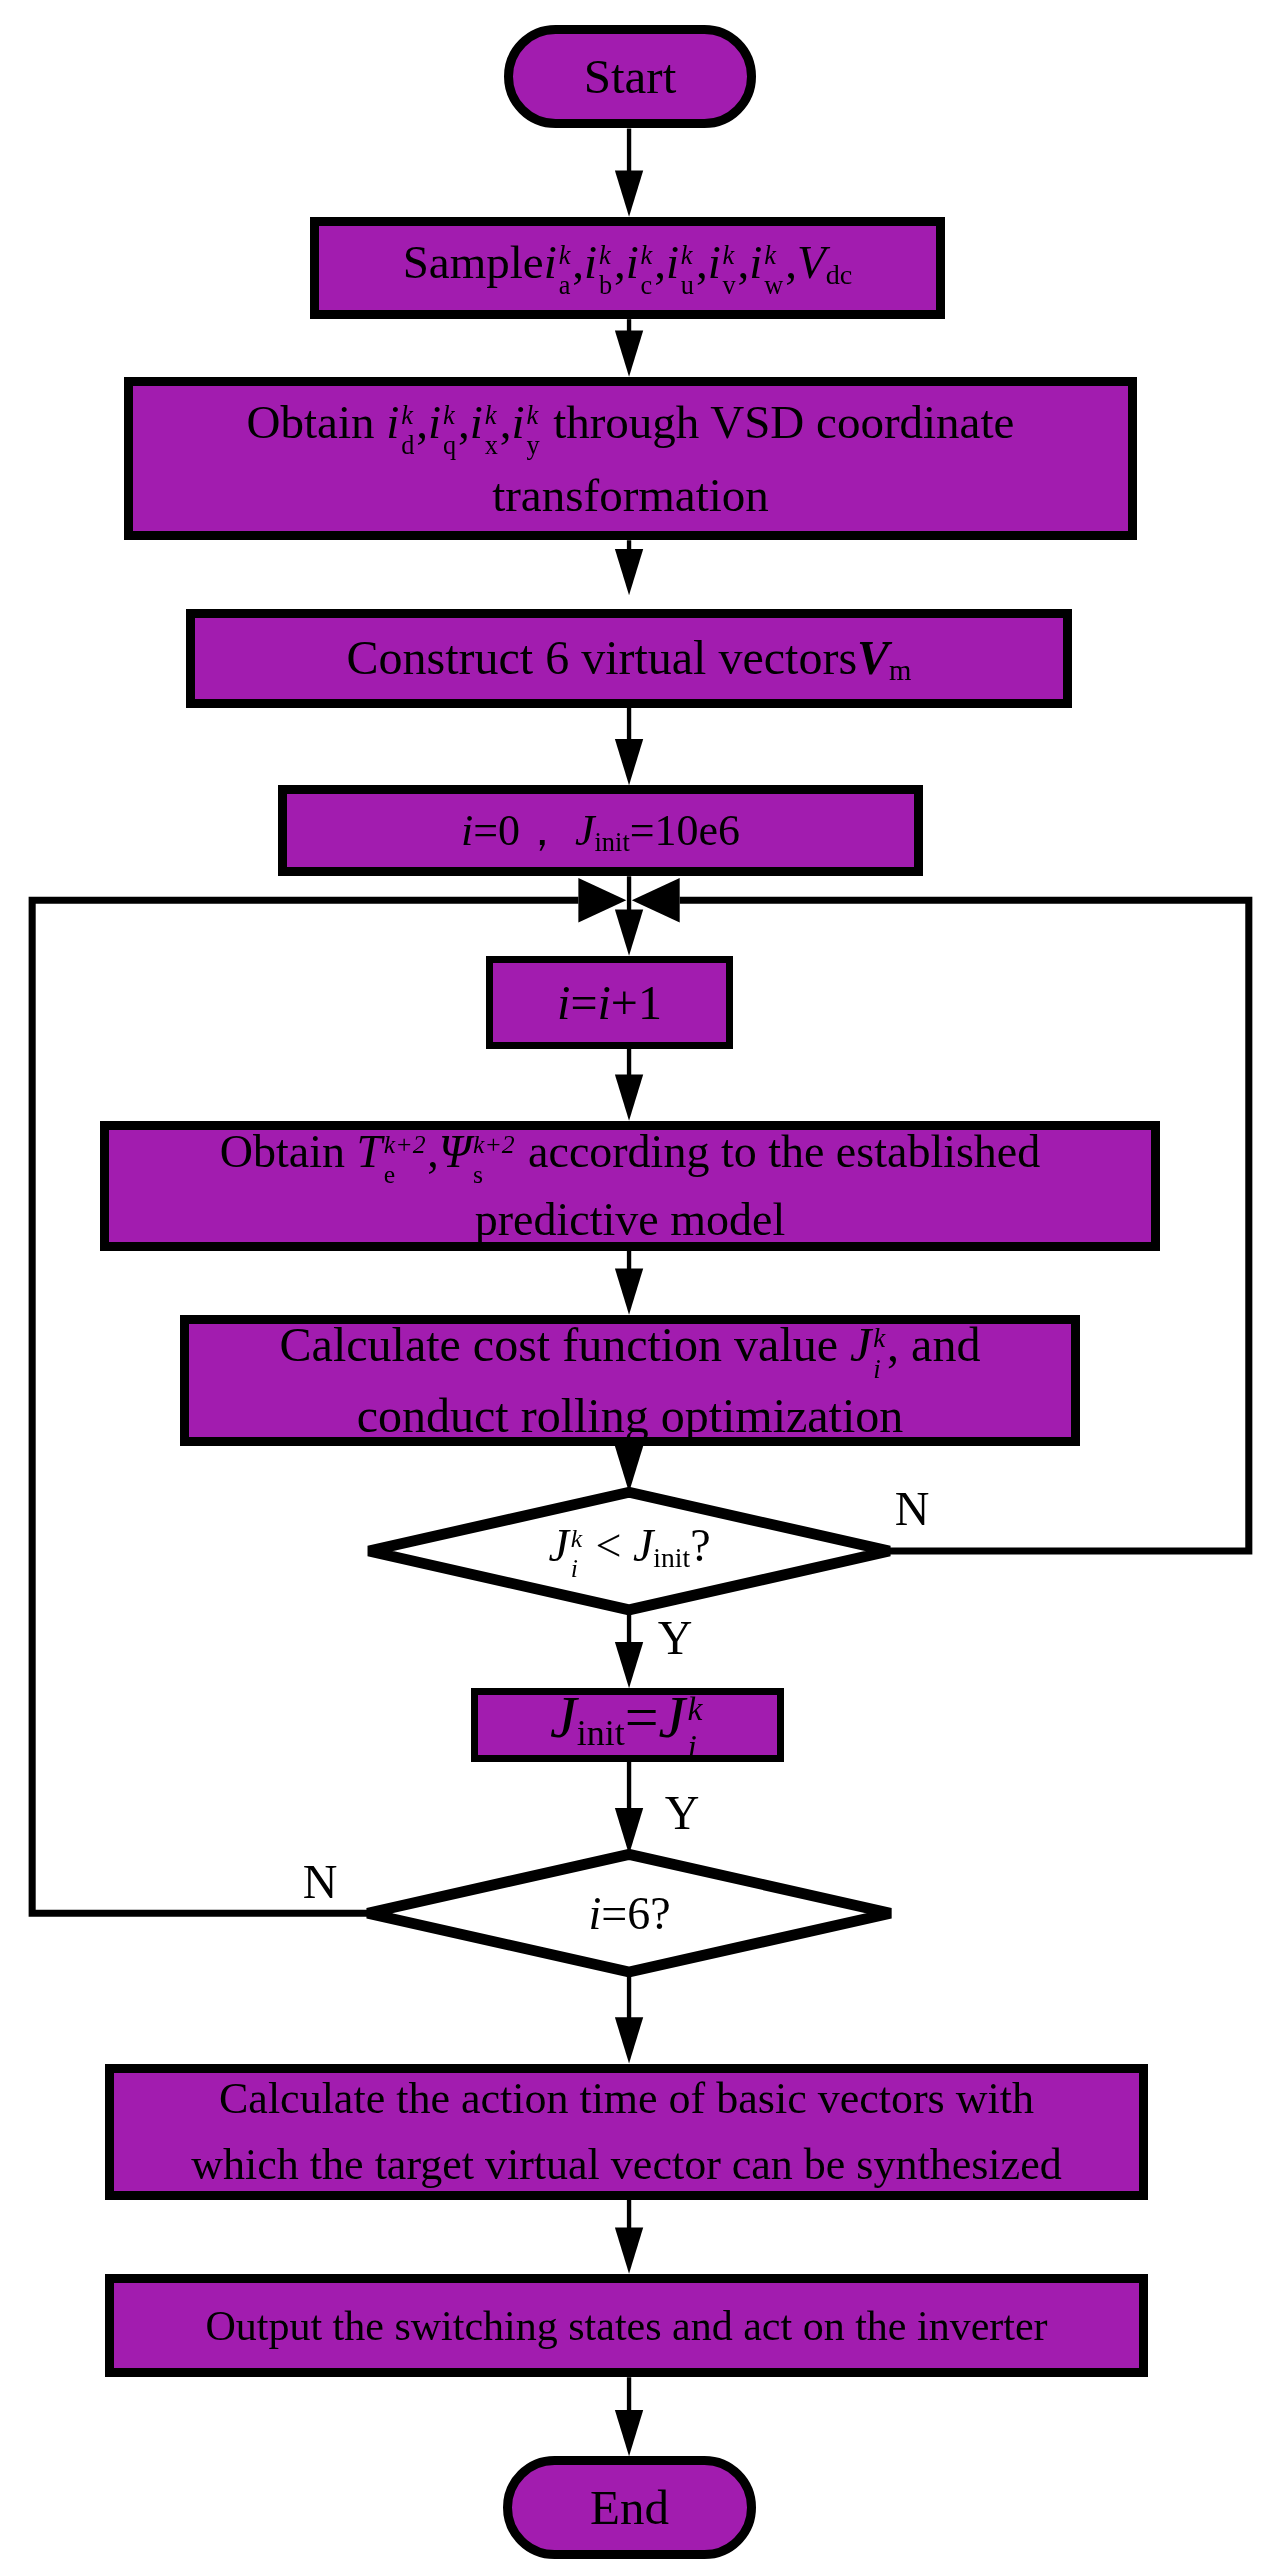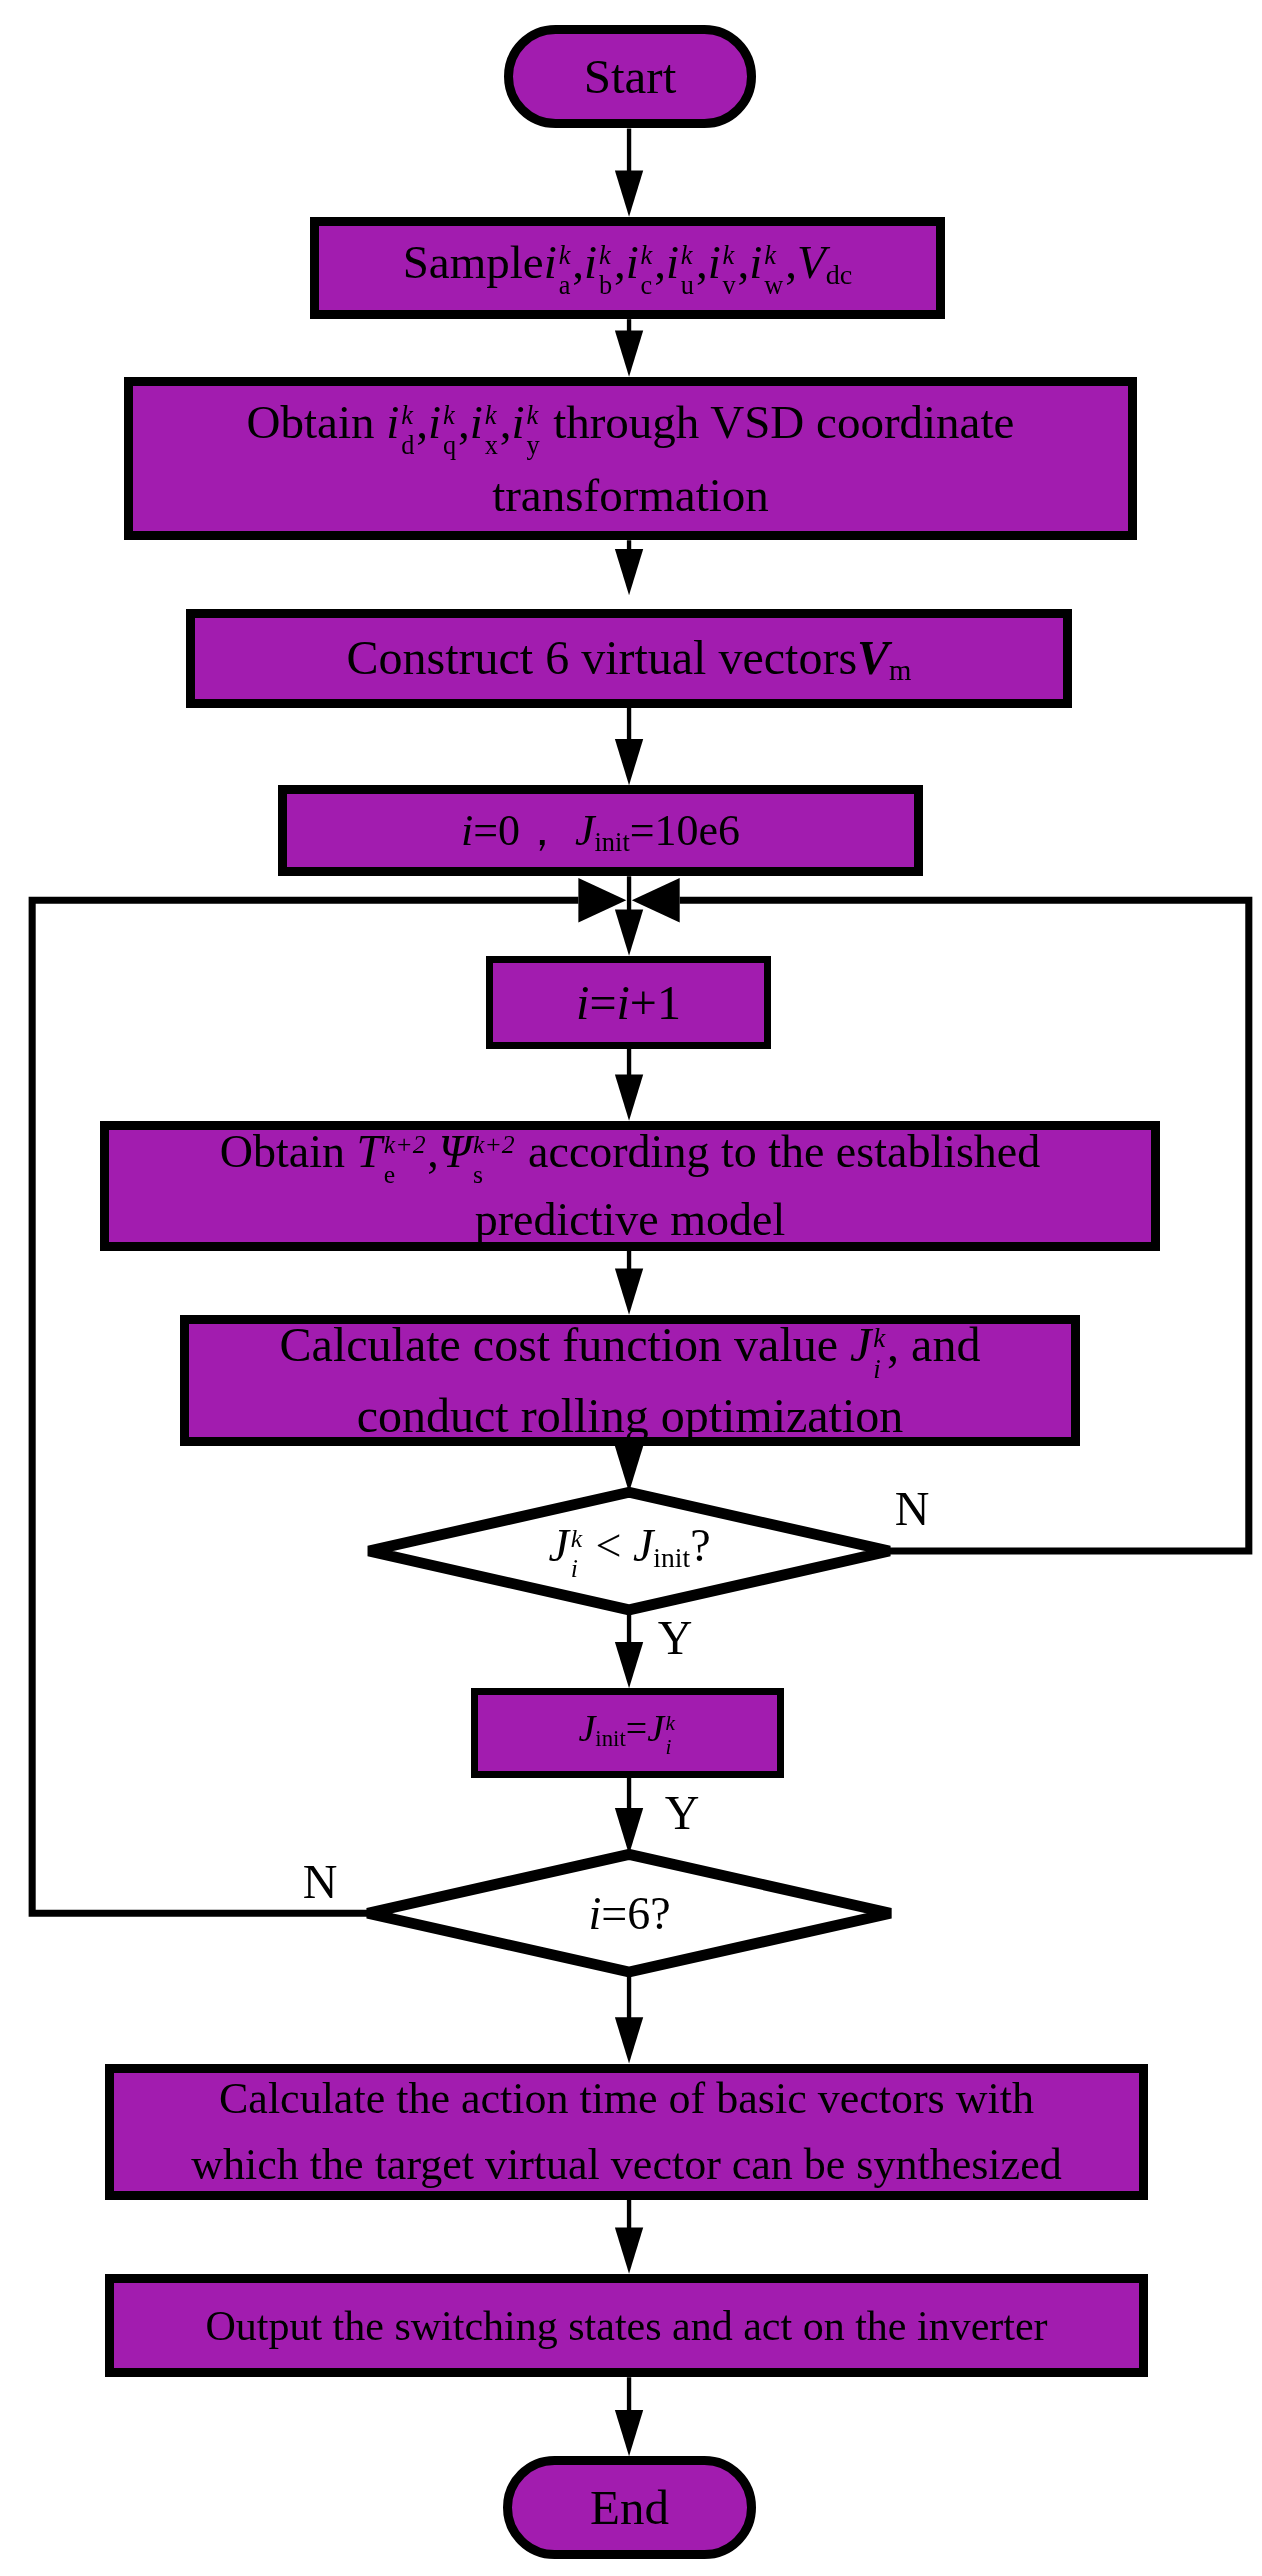--- a/index.html
+++ b/index.html
@@ -24,26 +24,26 @@
   .sb{font-size:.6em;vertical-align:-.22em}
   .st{display:inline-block;text-align:left;vertical-align:-.35em;margin:0 .04em}
   .st .ssup,.st .ssub{display:block;font-size:.56em;line-height:1.15}
 
   #n-start{left:504px;top:25px;width:252px;height:103px;font-size:49px}
   #n-sample{left:310px;top:217px;width:635px;height:102px;font-size:47px}
   #n-vsd{left:124px;top:377px;width:1013px;height:163px;font-size:47px}
   #n-vsd .txt{line-height:1.45}
   #n-construct{left:186px;top:609px;width:886px;height:99px;font-size:48px}
   #n-init{left:278px;top:785px;width:645px;height:91px;font-size:44px}
-  #n-inc{left:486px;top:956px;width:285px;height:93px;font-size:48px}
+  #n-inc{left:486px;top:956px;width:247px;height:93px;font-size:48px}
   #n-predict{left:100px;top:1121px;width:1060px;height:130px;font-size:46px}
   #n-predict .txt{line-height:1.32}
   #n-cost{left:180px;top:1315px;width:900px;height:131px;font-size:48px}
   #n-cost .txt{line-height:1.3}
-  #n-jassign{left:471px;top:1688px;width:313px;height:90px;font-size:38px}
+  #n-jassign{left:471px;top:1688px;width:313px;height:74px;font-size:60px}
   #n-action{left:105px;top:2064px;width:1043px;height:136px;font-size:44px}
   #n-action .txt{line-height:1.5}
   #n-output{left:105px;top:2274px;width:1043px;height:103px;font-size:42px}
   #n-end{left:503px;top:2456px;width:253px;height:103px;font-size:49px}
 
   #t-d1{left:369px;top:1492px;width:521px;height:118px;font-size:46px}
   #t-d2{left:368px;top:1854px;width:523px;height:118px;font-size:46px}
 
   #l-n-right{left:882px;top:1476px}
   #l-y-1{left:645px;top:1605px}

